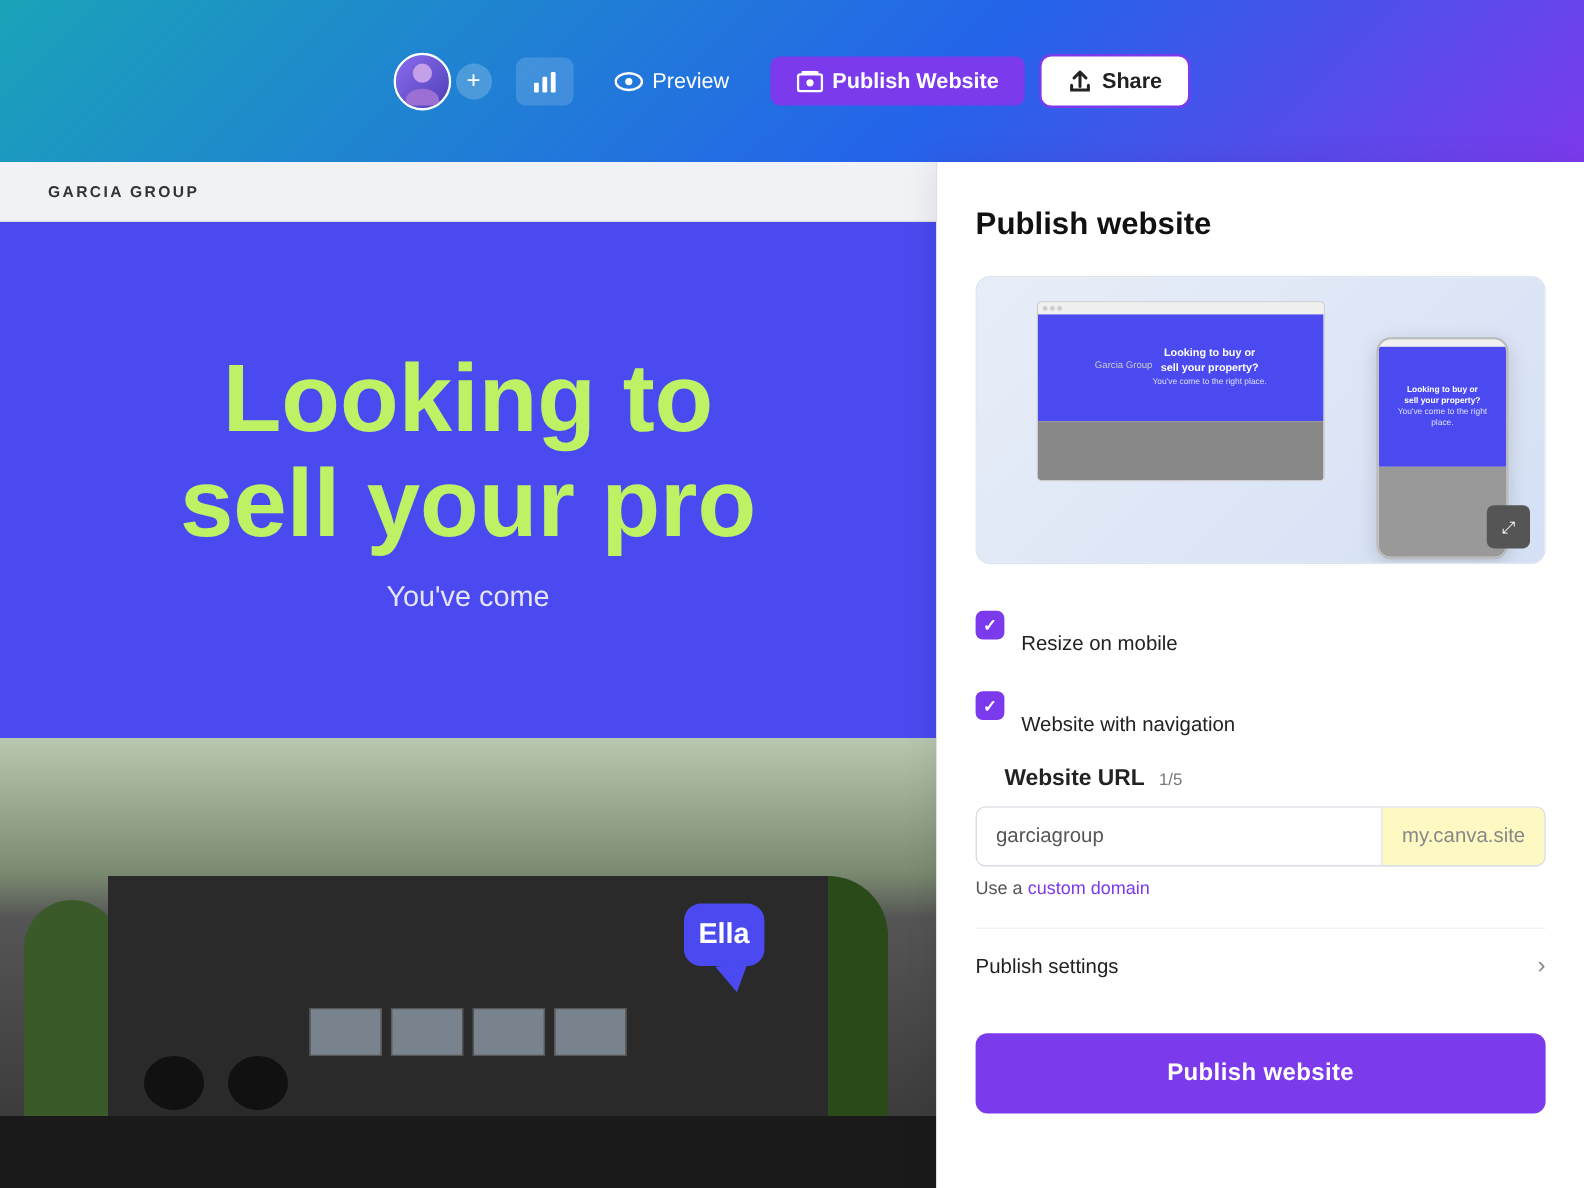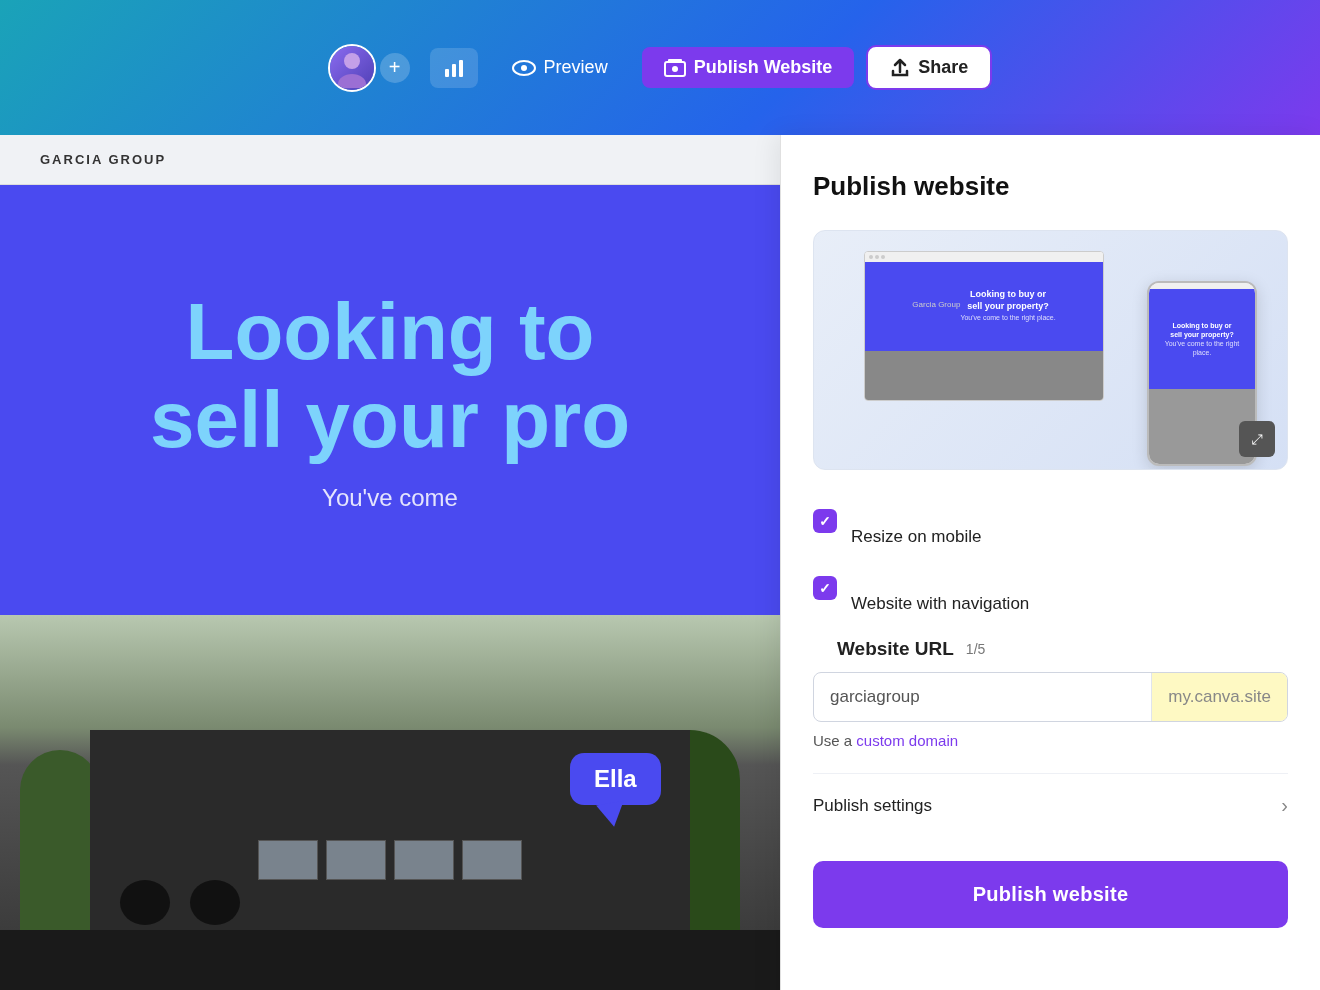--- a/index.html
+++ b/index.html
@@ -161,21 +161,21 @@
       display: flex;
       flex-direction: column;
       align-items: center;
       justify-content: center;
       padding: 40px;
       position: relative;
     }
     .site-hero-title {
       font-size: 80px;
       font-weight: 700;
-      color: #7dd3fc;
+      color: #bef264;
       text-align: center;
       line-height: 1.1;
     }
     .site-hero-sub {
       font-size: 24px;
       color: rgba(255,255,255,0.85);
       margin-top: 20px;
       text-align: center;
     }
     .site-photo {
@@ -259,21 +259,21 @@
       position: absolute;
       bottom: 185px;
       left: 570px;
       z-index: 100;
     }
     .ella-bubble {
       background: #4a4af0;
       color: #fff;
       font-size: 24px;
       font-weight: 700;
-      padding: 12px 24px;
+      padding: 12px 12px;
       border-radius: 14px;
       position: relative;
       margin-top: 44px;
     }
     .ella-arrow {
       position: absolute;
       bottom: -22px;
       left: 28px;
       width: 0;
       height: 0;

